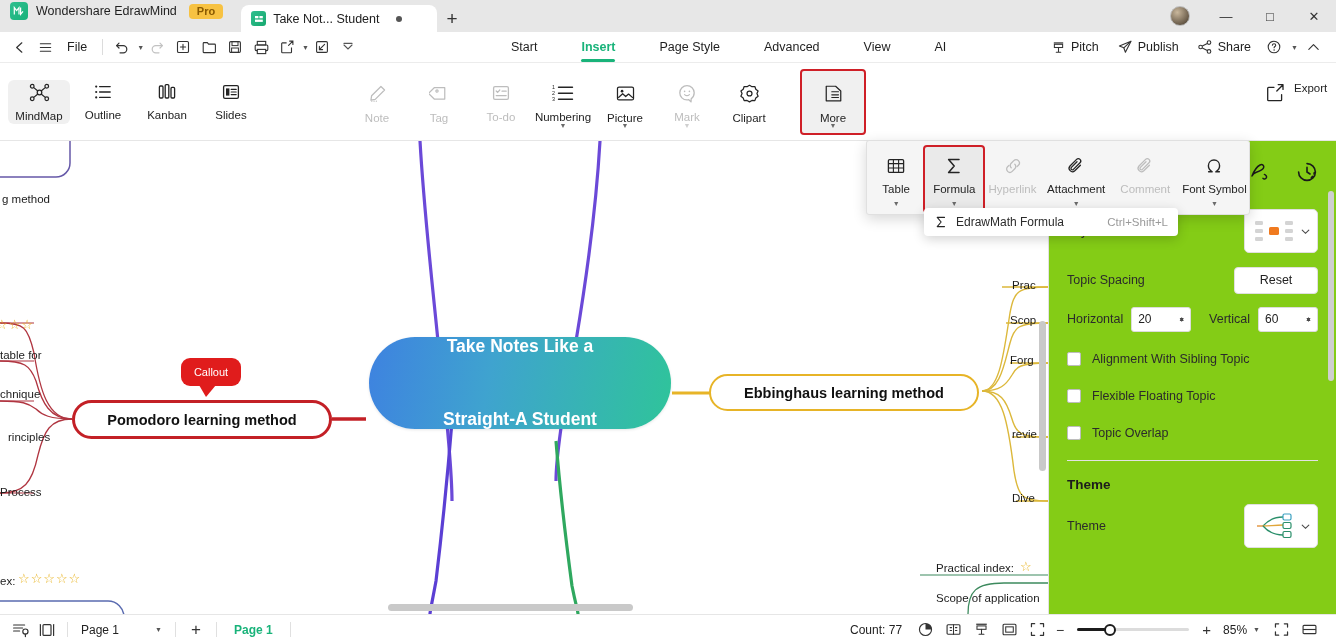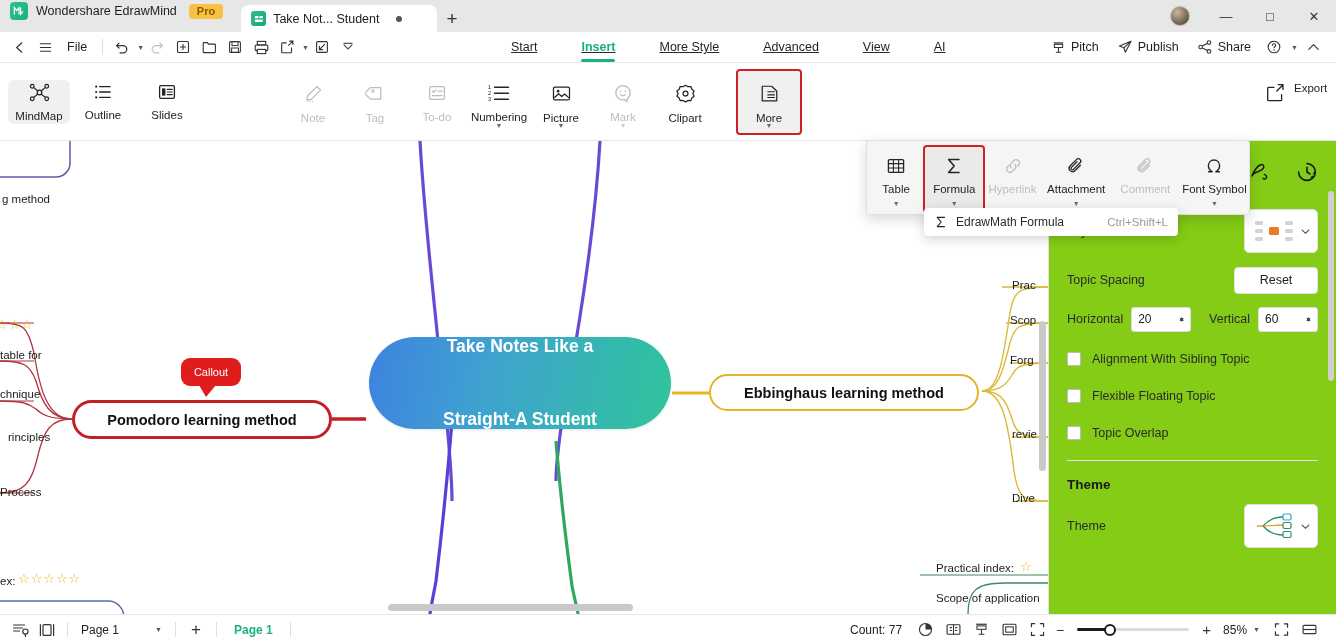--- a/index.html
+++ b/index.html
@@ -60,21 +60,21 @@
   }
   .qico { width:26px;height:26px;display:flex;align-items:center;justify-content:center;
           color:#3a3a3a; border-radius:4px; }
   .qico.dim{color:#c2c2c2;}
   .qlabel { font-size:12.5px; padding:0 9px; color:#222; height:26px;
             display:flex;align-items:center;border-radius:4px;}
   .qsep { width:1px;height:16px;background:#dcdcdc;margin:0 6px; }
   .caret { font-size:7px; margin-left:2px; color:#555; }
 
   
-  .rtabs { display:flex; align-items:flex-end; height:31px; margin-left:128px;text-decoration:underline; }
+  .rtabs { display:flex; align-items:flex-end; height:31px; margin-left:128px; }
   .rtab { font-size:12.5px; color:#1f1f1f; padding:0 22px; height:31px;
           display:flex;align-items:center; position:relative; }
   .rtab.active { color:#19b37a; font-weight:bold; }
   .rtab.active:after {
     content:""; position:absolute; left:22px; right:22px; bottom:1px;
     height:2.5px; background:#19b37a; border-radius:2px;
   }
   .qbar-right { margin-left:auto; display:flex; align-items:center; gap:2px; padding-right:4px;}
   .qr-item { display:flex;align-items:center;gap:5px; font-size:12.5px; color:#1f1f1f;
              padding:0 8px;height:26px;border-radius:4px;}
@@ -344,21 +344,21 @@
     <div class="qico">
       <svg width="14" height="14" viewBox="0 0 14 14">
           <path d="M3 5l4 4 4-4" stroke="#555" stroke-width="1.1" fill="none" stroke-linecap="round"></path>
           <path d="M3 3.4h8" stroke="#555" stroke-width="1.1" stroke-linecap="round"></path>
         </svg>
     </div>
 
     <div class="rtabs">
       <div class="rtab">Start</div>
       <div class="rtab active">Insert</div>
-      <div class="rtab">More Style</div>
+      <div class="rtab">Page Style</div>
       <div class="rtab">Advanced</div>
       <div class="rtab">View</div>
       <div class="rtab">AI</div>
     </div>
 
     <div class="qbar-right">
       <div class="qr-item">
         <span>
           <svg width="15" height="15" viewBox="0 0 16 16">
               <rect x="3" y="2.5" width="10" height="1.3" fill="#333"></rect>
@@ -422,20 +422,30 @@
       <div class="vitem">
         <span>
           <svg width="20" height="20" viewBox="0 0 20 20">
               <circle cx="3.2" cy="4.6" r="1.1" fill="#232323"></circle>
               <circle cx="3.2" cy="10" r="1.1" fill="#232323"></circle>
               <circle cx="3.2" cy="15.4" r="1.1" fill="#232323"></circle>
               <path d="M6.6 4.6h10.6M6.6 10h10.6M6.6 15.4h10.6" stroke="#232323" stroke-width="1.3" stroke-linecap="round"></path>
             </svg>
         </span>
         <span>Outline</span>
+      </div>
+      <div class="vitem">
+        <span>
+          <svg width="20" height="20" viewBox="0 0 20 20">
+              <rect x="2.4" y="4" width="3.6" height="12" rx="1" stroke="#232323" stroke-width="1.3" fill="none"></rect>
+              <rect x="8.2" y="2.6" width="3.6" height="13.4" rx="1" stroke="#232323" stroke-width="1.3" fill="none"></rect>
+              <rect x="14" y="5.4" width="3.6" height="10.6" rx="1" stroke="#232323" stroke-width="1.3" fill="none"></rect>
+            </svg>
+        </span>
+        <span>Kanban</span>
       </div>
       <div class="vitem">
         <span>
           <svg width="20" height="20" viewBox="0 0 20 20">
               <rect x="2.6" y="3.6" width="14.8" height="12.8" rx="1.4" stroke="#232323" stroke-width="1.3" fill="none"></rect>
               <rect x="5" y="6.4" width="3.4" height="7.2" fill="#232323"></rect>
               <path d="M10.2 7.4h5M10.2 10h5M10.2 12.6h5" stroke="#232323" stroke-width="1.2" stroke-linecap="round"></path>
             </svg>
         </span>
         <span>Slides</span>

